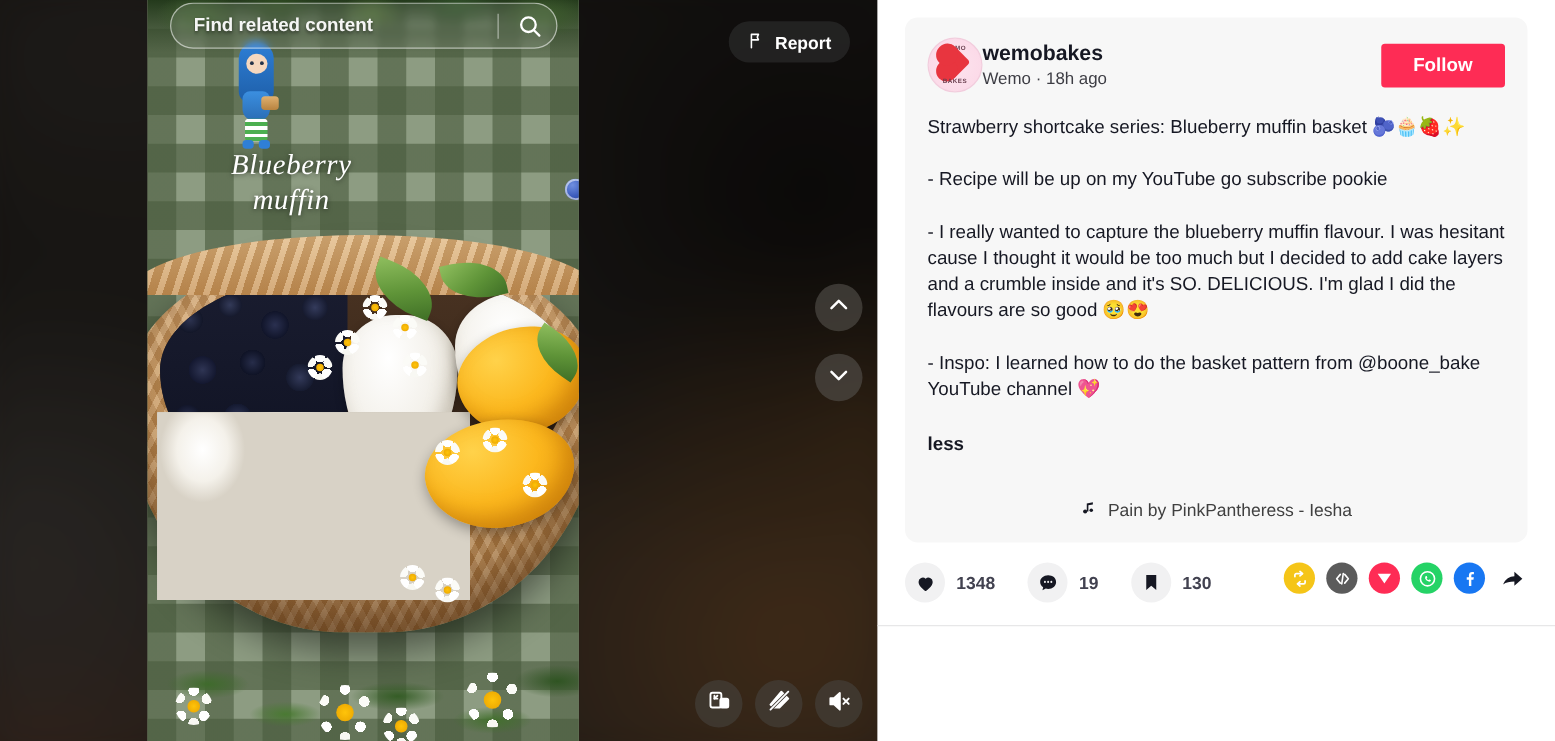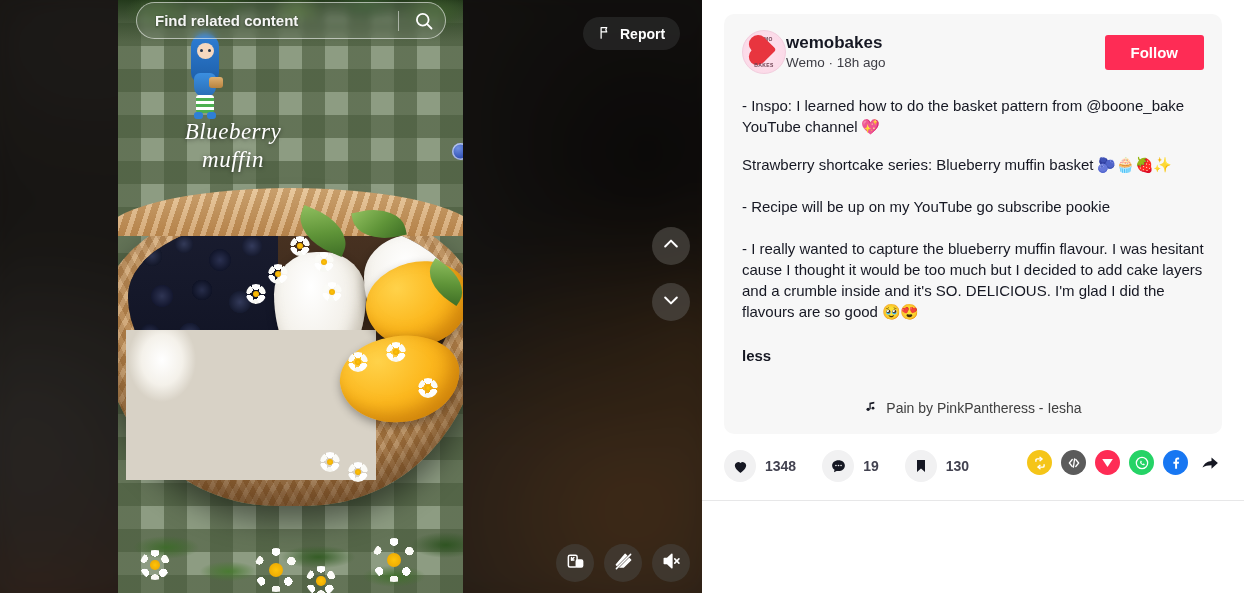--- a/index.html
+++ b/index.html
@@ -496,26 +496,26 @@
           <div class="author-name">wemobakes</div>
           <div class="author-sub">
             <span>Wemo</span>
             <span>·</span>
             <span>18h ago</span>
           </div>
         </div>
         <button class="follow-btn">Follow</button>
       </div>
 
+      <div class="desc-body">Strawberry shortcake series: Blueberry muffin basket 🫐🧁🍓✨
+
+- Recipe will be up on my YouTube go subscribe pookie
+
+- I really wanted to capture the blueberry muffin flavour. I was hesitant cause I thought it would be too much but I decided to add cake layers and a crumble inside and it's SO. DELICIOUS. I'm glad I did the flavours are so good 🥹😍</div>
       <div class="desc-body" style="margin-top:21px;">- Inspo: I learned how to do the basket pattern from @boone_bake YouTube channel 💖</div>
-      <div class="desc-body">Strawberry shortcake series: Blueberry muffin basket 🫐🧁🍓✨
-
-- Recipe will be up on my YouTube go subscribe pookie
-
-- I really wanted to capture the blueberry muffin flavour. I was hesitant cause I thought it would be too much but I decided to add cake layers and a crumble inside and it's SO. DELICIOUS. I'm glad I did the flavours are so good 🥹😍</div>
 
       <div class="less-link">less</div>
 
       <div class="music-row">
         <span>
           <svg width="13" height="14" viewBox="0 0 24 24" fill="#161823">
             <path d="M10 18V6.2l9-1.9v3.1l-6.6 1.4V18h-2.4z"></path>
             <circle cx="7.6" cy="18" r="3"></circle>
               <circle cx="16.6" cy="16" r="2.6"></circle>
           </svg>

